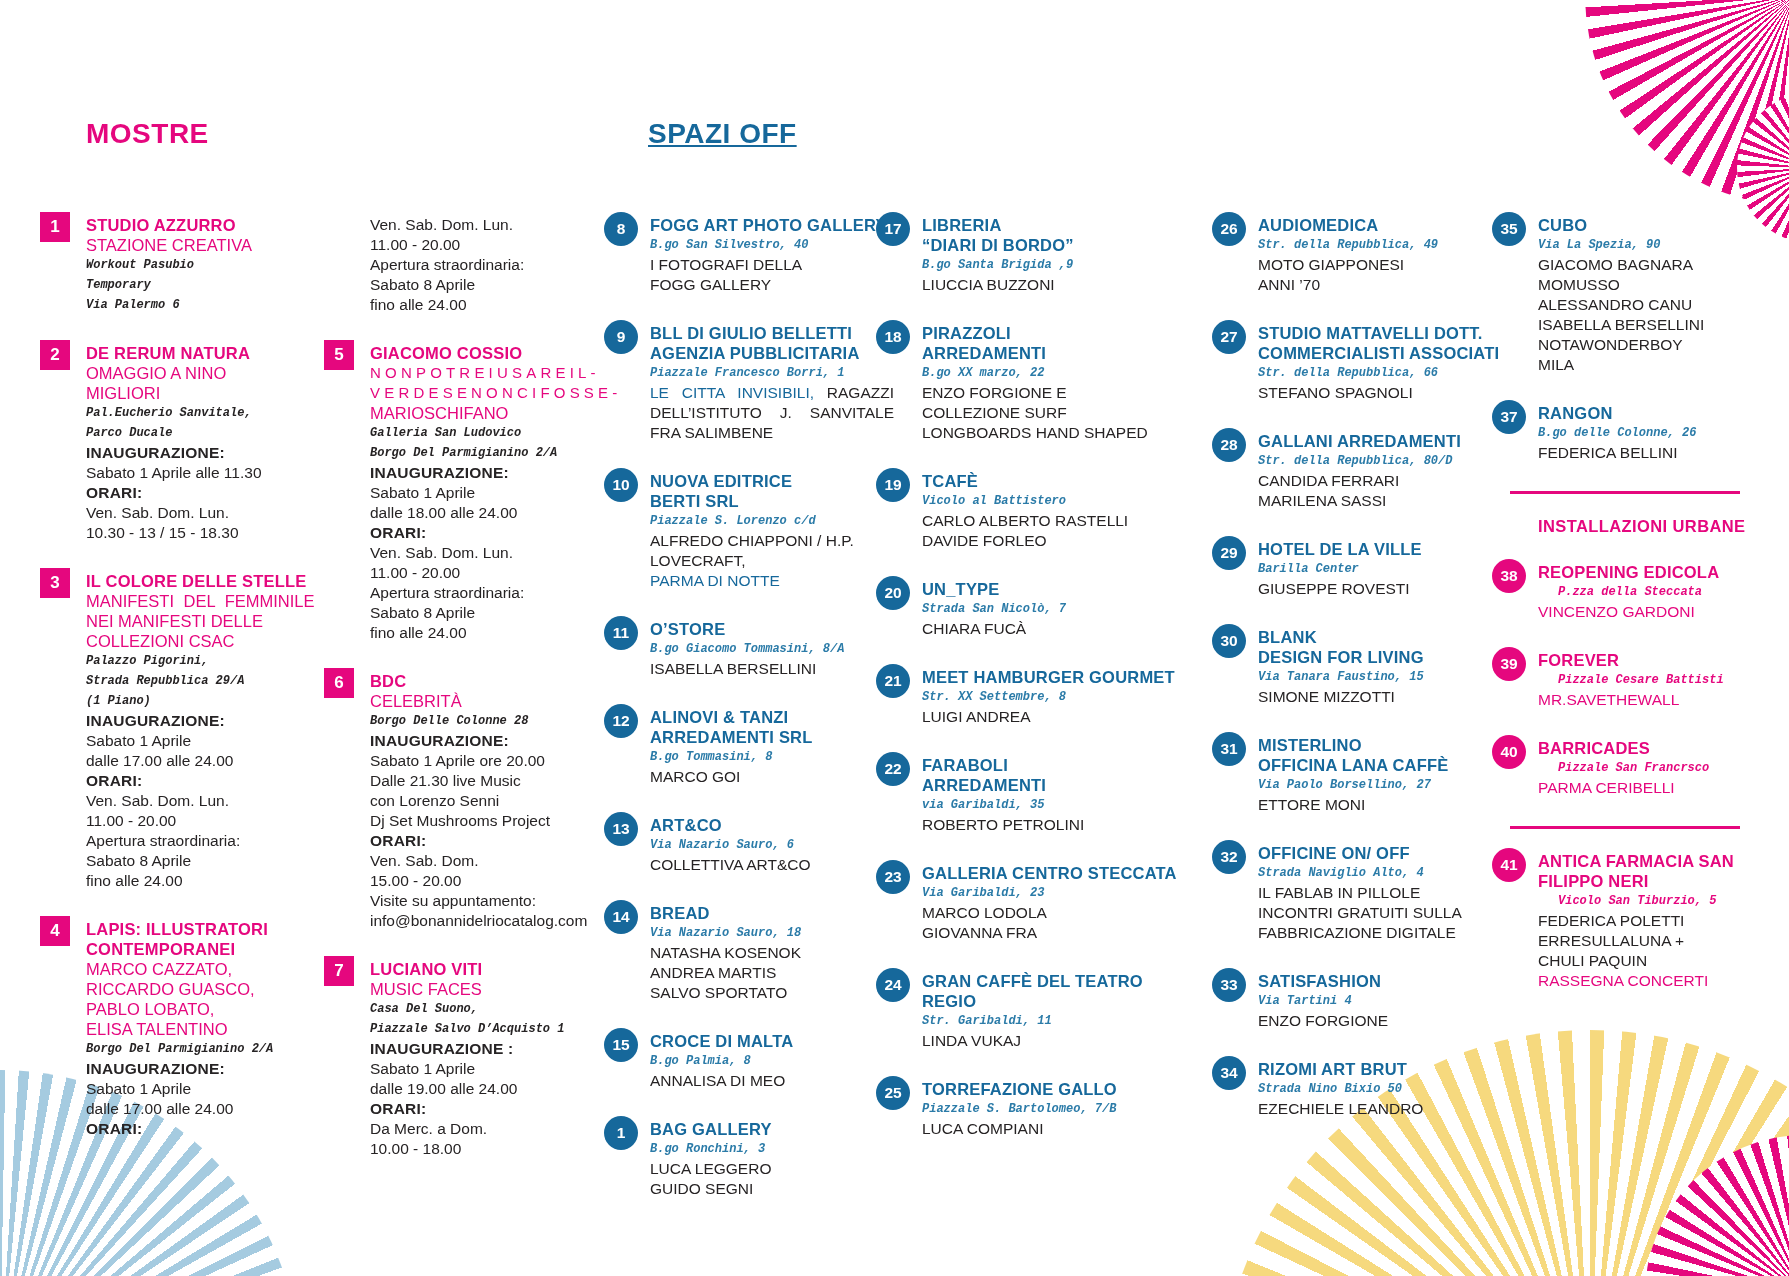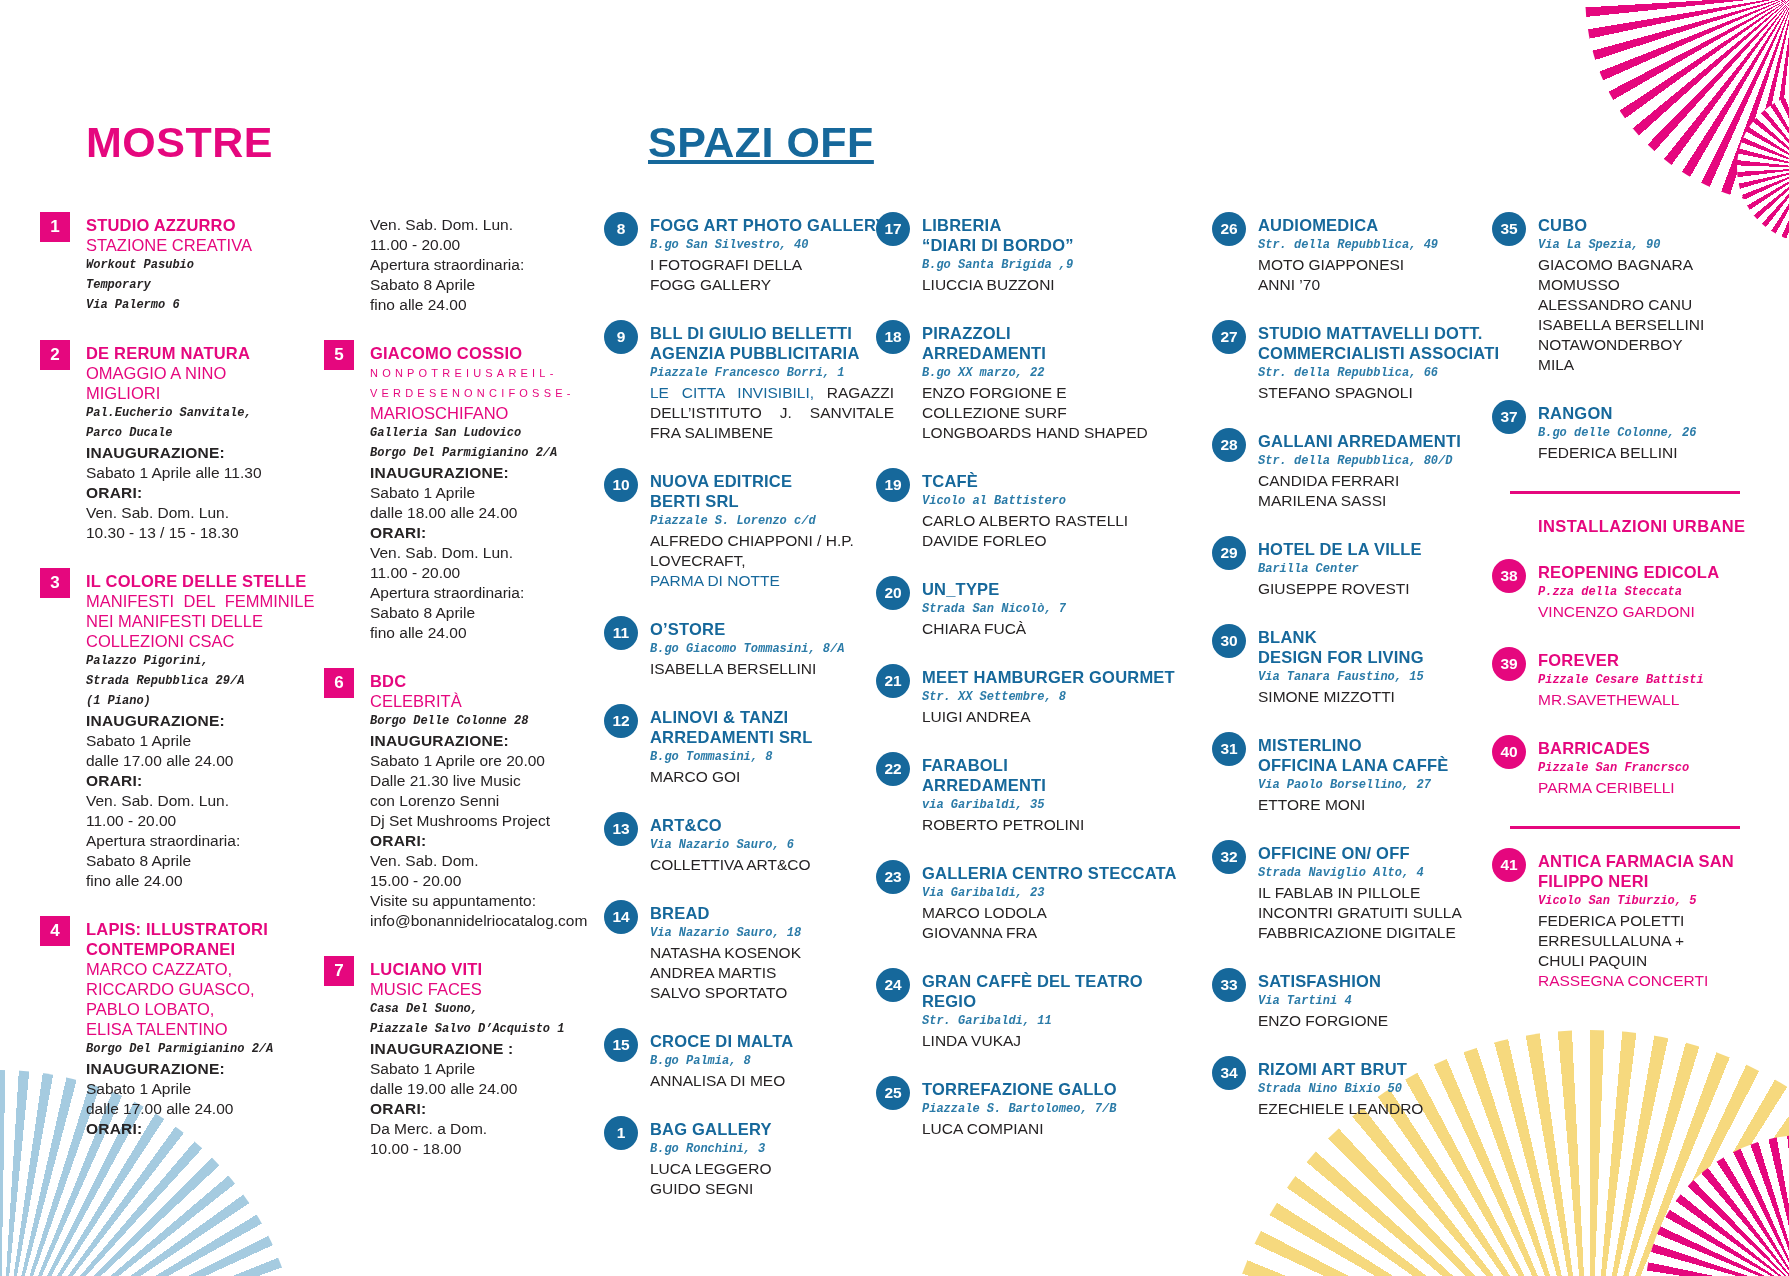--- a/index.html
+++ b/index.html
@@ -3,21 +3,21 @@
 <meta charset="utf-8">
 <style>
   :root{
     --pink:#e5077e; --blue:#16689b; --blue-a:#2b7ba8; --dark:#262324;
     --lblue:#a5cbe0; --yellow:#f6d97e;
   }
   html,body{margin:0;padding:0;background:#fff;}
   #page{position:relative;width:1789px;height:1276px;overflow:hidden;background:#fff;
         font-family:"Liberation Sans",sans-serif;color:var(--dark);}
   
-  .big-h{position:absolute;margin:0;font-size:43px;font-weight:800;letter-spacing:.5px;z-index:2;}
+  .big-h{position:absolute;margin:0;font-size:28px;font-weight:800;letter-spacing:.5px;z-index:2;}
   #h-mostre{left:86px;top:118px;color:var(--pink);}
   #h-spazi{left:648px;top:118px;color:var(--blue);text-decoration:underline;}
   
   .col{position:absolute;top:215px;z-index:2;}
   #col1{left:40px;width:252px;}
   #col2{left:324px;width:260px;}
   #col3{left:604px;width:292px;}
   #col4{left:876px;width:302px;}
   #col5{left:1212px;width:292px;}
   #col6{left:1492px;width:276px;}
@@ -25,24 +25,24 @@
   .marker{position:absolute;left:0;top:-3px;display:flex;align-items:center;justify-content:center;
           color:#fff;font-weight:700;box-sizing:border-box;}
   .marker.sq{width:30px;height:30px;background:var(--pink);font-size:17px;}
   .marker.cb{width:34px;height:34px;border-radius:50%;background:var(--blue);font-size:15.5px;}
   .marker.cp{width:34px;height:34px;border-radius:50%;background:var(--pink);font-size:15.5px;}
   .ln{line-height:20px;font-size:15.5px;white-space:nowrap;}
   .t{font-weight:700;font-size:16.5px;letter-spacing:.2px;}
   .pink{color:var(--pink);} .blue{color:var(--blue);}
   .s{font-size:16.5px;}
   .wide{word-spacing:5px;}
-  .spc{letter-spacing:4.2px;font-size:11px;font-weight:500;}
+  .spc{letter-spacing:4.2px;font-size:15px;font-weight:500;}
   .ad{font-family:Liberation Mono, monospace;font-style:italic;font-weight:700;font-size:12px;color:var(--dark);}
   .ad.blue{color:var(--blue-a);}
-  .ad.pink{color:var(--pink);}
+  .ad.pink{color:var(--pink);margin-left:20px;}
   .lb{font-weight:700;color:var(--dark);letter-spacing:.2px;font-size:15.5px;}
   .bd{color:var(--dark);} .bd.blue{color:var(--blue);} .bd.pink{color:var(--pink);}
   .mix{line-height:20px;font-size:15.5px;width:244px;text-align:justify;white-space:normal;color:var(--dark);}
   .mix .blue{color:var(--blue);}
   .mix .dark{color:var(--dark);}
   .divider{height:3px;background:var(--pink);width:230px;margin:4px 0 22px 18px;}
   .section-h{padding-left:46px;margin-bottom:26px;color:var(--pink);font-weight:700;
              font-size:16.5px;letter-spacing:.4px;line-height:20px;}
   
   .fan{position:absolute;border-radius:50%;z-index:1;}

